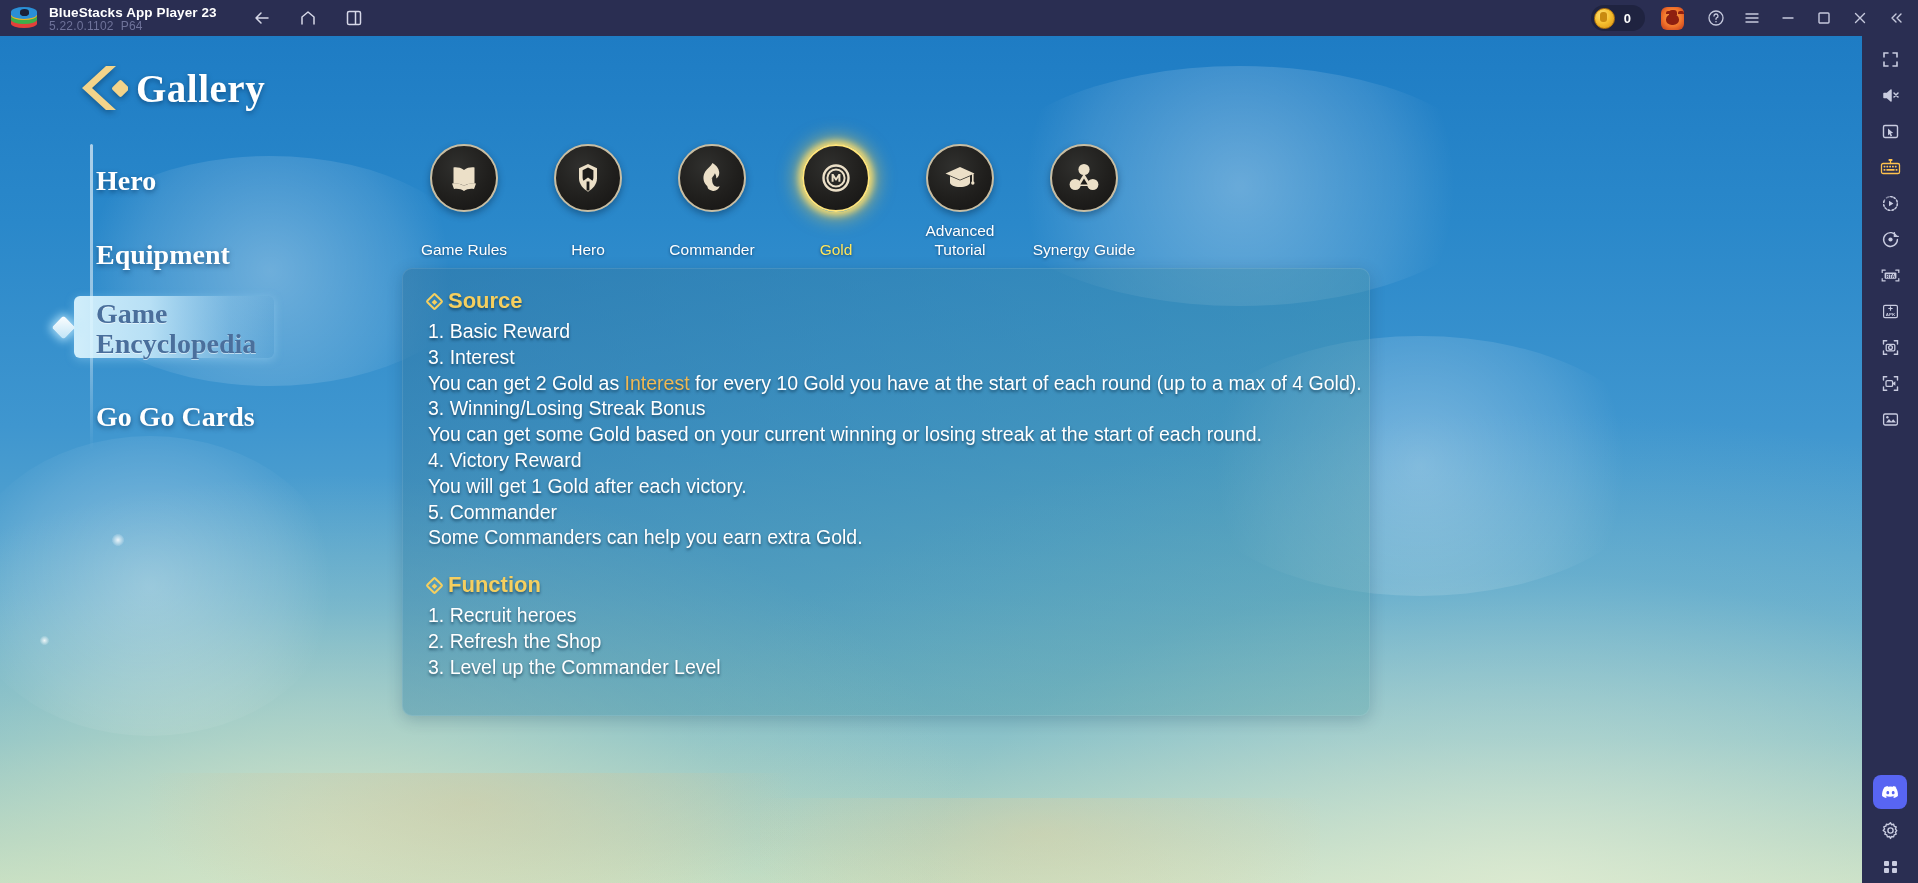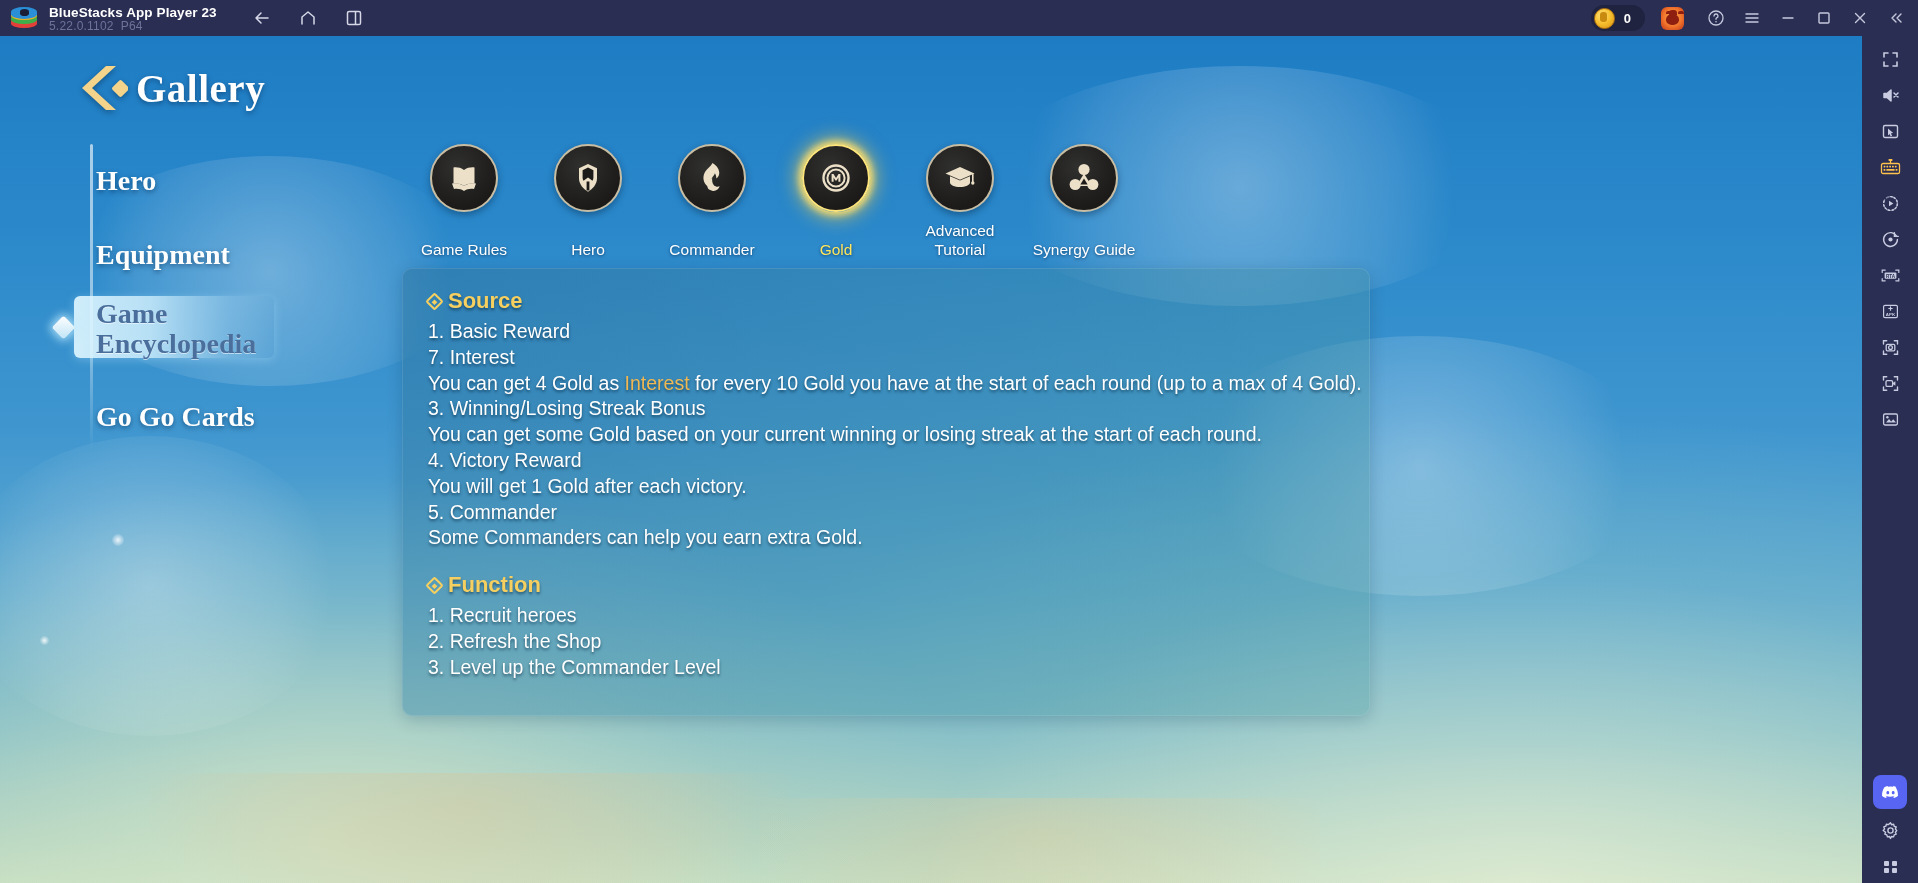--- a/index.html
+++ b/index.html
@@ -433,23 +433,23 @@
   </div>
 
   <div id="panel">
 
     <div class="sec-head">
       <span class="sec-diamond"></span>
       <span>Source</span>
     </div>
 
     <div class="line">1. Basic Reward</div>
-    <div class="line">7. Interest</div>
+    <div class="line">3. Interest</div>
     <div class="line">
-      <span>You can get 4 Gold as </span><span class="hl">Interest</span><span> for every 10 Gold you have at the start of each round (up to a max of 4 Gold).</span>
+      <span>You can get 2 Gold as </span><span class="hl">Interest</span><span> for every 10 Gold you have at the start of each round (up to a max of 4 Gold).</span>
     </div>
     <div class="line">3. Winning/Losing Streak Bonus</div>
     <div class="line">You can get some Gold based on your current winning or losing streak at the start of each round.</div>
     <div class="line">4. Victory Reward</div>
     <div class="line">You will get 1 Gold after each victory.</div>
     <div class="line">5. Commander</div>
     <div class="line">Some Commanders can help you earn extra Gold.</div>
 
     <div class="gap"></div>
 

